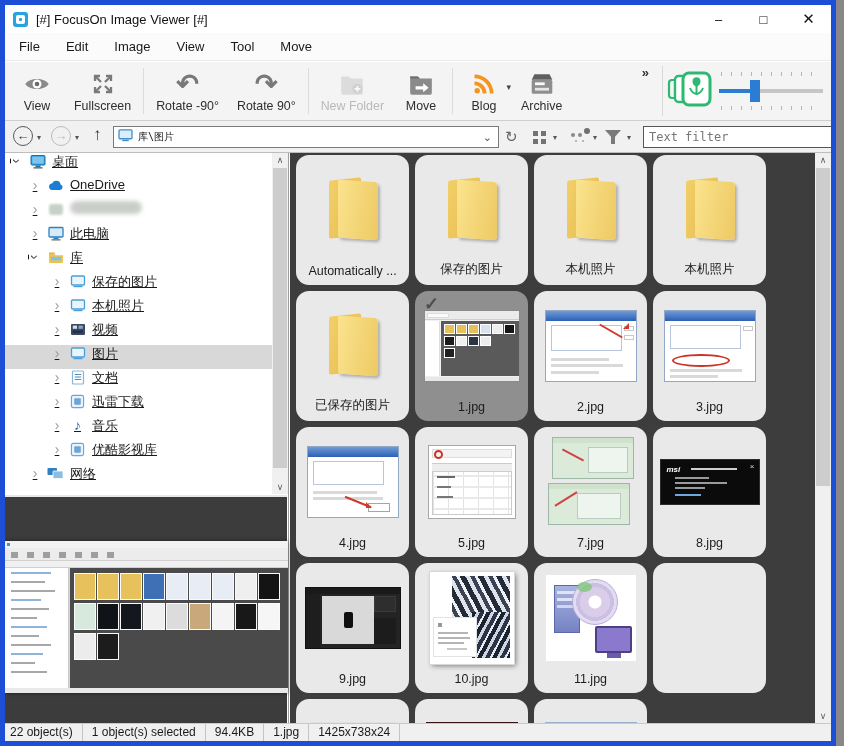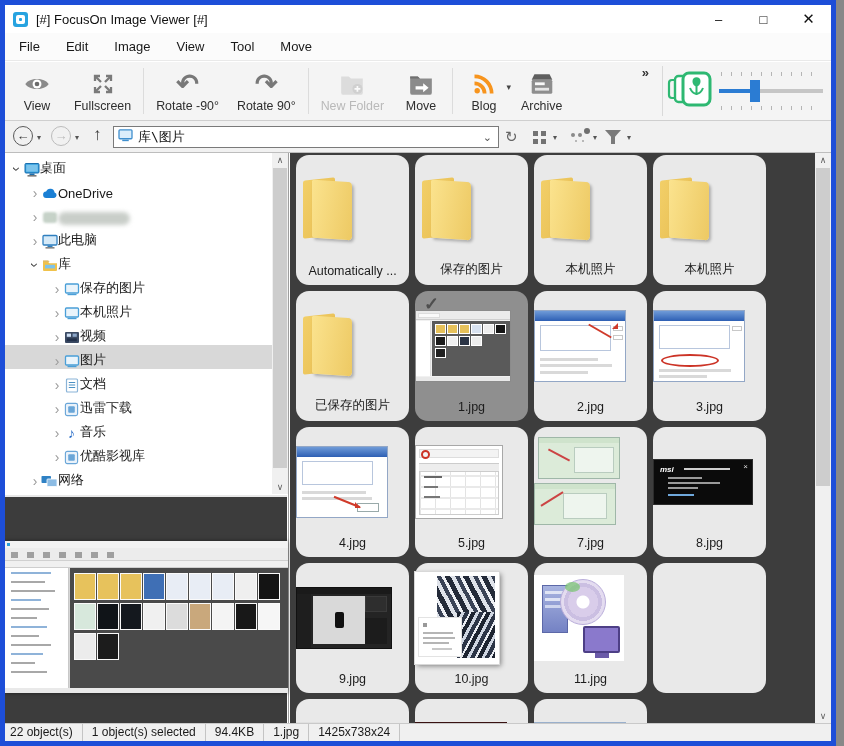--- a/index.html
+++ b/index.html
@@ -42,39 +42,39 @@
   .slider .fill  { position:absolute; left:0; top:20px; height:4px; background:#2b7cd3; }
   .slider .thumb { position:absolute; top:11px; width:10px; height:22px; background:#2b7cd3; }
 
   
   .addressbar { position:absolute; top:116px; left:0; right:0; height:32px; background:#f1f1f1; border-bottom:1px solid #bdbdbd; }
   .nav-circle { position:absolute; top:5px; width:20px; height:20px; border:1.6px solid #5a5a5a; border-radius:50%; color:#3a3a3a; font-size:13px; line-height:17px; text-align:center; }
   .nav-circle.disabled { border-color:#bcbcbc; color:#bcbcbc; }
   .mini-caret { position:absolute; top:12px; font-size:8px; color:#555; }
   .up-arrow { position:absolute; left:88px; top:4px; font-size:17px; color:#3a3a3a; font-weight:bold; }
   .addr-box { position:absolute; left:108px; top:5px; width:386px; height:22px; background:#fff; border:1px solid #7a7a7a; display:flex; align-items:center; padding:0 4px; }
-  .addr-path { font-family:"DejaVu Sans Mono", monospace; font-size:13px; color:#111; margin-left:5px; flex:1; }
+  .addr-path { font-family:"DejaVu Sans Mono", monospace; font-size:10px; color:#111; margin-left:5px; flex:1; }
   .addr-chev { font-size:11px; color:#555; margin-right:2px; }
   .refresh { position:absolute; left:500px; top:7px; font-size:15px; color:#666; }
   .grid-ico { position:absolute; left:528px; top:10px; width:5px; height:5px; background:#737373;
       box-shadow:8px 0 0 #737373, 0 8px 0 #737373, 8px 8px 0 #737373; }
   .dots-ico { position:absolute; left:566px; top:12px; width:4px; height:4px; border-radius:50%; background:#8a8a8a;
       box-shadow:7px 0 0 #8a8a8a, 14px -4px 0 1px #6f6f6f, 3px 6px 0 -1px #a5a5a5, 10px 6px 0 -1px #a5a5a5; }
   .funnel { position:absolute; left:600px; top:9px; width:0; height:0; border-left:8px solid transparent; border-right:8px solid transparent; border-top:9px solid #7a7a7a; }
   .funnel::after { content:""; position:absolute; left:-2px; top:-3px; width:4px; height:8px; background:#7a7a7a; }
   .filter-input { position:absolute; left:638px; top:5px; width:198px; height:22px; border:1px solid #555; background:#fff; font-family:"DejaVu Sans Mono", monospace; font-size:12px; padding:0 5px; color:#333; }
   .filter-input::placeholder { color:#777; }
 
   
   .main { position:absolute; top:148px; left:0; right:0; bottom:18px; }
   .left-panel { position:absolute; left:0; top:0; width:284px; bottom:0; background:#fff; border-right:1px solid #9f9f9f; }
 
   
   .tree { position:absolute; left:0; top:0; right:16px; height:341px; overflow:hidden; background:#fff; }
-  .tree-row { height:24px; display:flex; align-items:flex-end; gap:0; font-size:13px; color:#1a1a1a; white-space:nowrap; }
+  .tree-row { height:24px; display:flex; align-items:flex-start; gap:6px; font-size:13px; color:#1a1a1a; white-space:nowrap;text-decoration:underline; }
   .tree-row.selected { background:#d8d8d8; }
   .tw-exp { width:12px; font-size:14px; color:#9a9a9a; text-align:center; flex:none; }
   .tw-exp.open { display:inline-block; transform:rotate(90deg); color:#3c3c3c; }
   .tw-ico { width:17px; height:16px; flex:none; display:flex; align-items:center; justify-content:center; }
   .tw-label.redacted { width:72px; height:13px; background:#c9cec9; border-radius:7px; filter:blur(2px); }
   .tree-sb { position:absolute; right:0; top:0; width:16px; height:341px; background:#f0f0f0; }
   .sb-arrow { position:absolute; left:0; width:16px; height:14px; font-size:9px; color:#606060; text-align:center; line-height:14px; }
   .tree-sb .thumb { position:absolute; left:1px; width:14px; top:15px; height:300px; background:#cdcdcd; }
 
   
@@ -87,21 +87,21 @@
   .mw-tree { position:absolute; top:27px; left:0; width:64px; bottom:5px; background:#fff; border-right:1px solid #c8c8c8; overflow:hidden; }
   .mw-content { position:absolute; top:27px; left:65px; right:0; bottom:5px; background:#4a4a4a; overflow:hidden; }
   .mw-status { position:absolute; bottom:0; left:0; right:0; height:5px; background:#e9e9e9; }
 
   
   .content { position:absolute; left:285px; top:0; right:0; bottom:0; background:#3d3d3d; overflow:hidden; }
   .grid { position:absolute; left:6px; top:2px; width:470px; display:grid; grid-template-columns:repeat(4,113px); grid-auto-rows:130px; gap:6px; }
   .tile { position:relative; background:#e9e9e9; border-radius:13px; }
   .tile.sel { background:#8f8f8f; }
   .tile .check { position:absolute; left:9px; top:2px; font-size:18px; font-weight:bold; color:#4e4e4e; }
-  .tile .th { position:absolute; left:0; right:0; top:6px; bottom:26px; display:flex; align-items:center; justify-content:flex-start; }
+  .tile .th { position:absolute; left:0; right:0; top:6px; bottom:26px; display:flex; align-items:center; justify-content:center; }
   .tile .tlabel { position:absolute; left:0; right:0; bottom:7px; text-align:center; font-size:12.5px; color:#1c1c1c; white-space:nowrap; overflow:hidden; }
 
   .folder { position:relative; width:62px; height:64px; }
   .folder::before { content:""; position:absolute; left:7px; top:1px; width:32px; height:58px; background:linear-gradient(110deg,#f2cf68,#e7bc50); transform:skewY(-6deg); border-radius:2px; }
   .folder::after { content:""; position:absolute; left:16px; top:3px; width:40px; height:58px; background:linear-gradient(100deg,#fbe38e,#edc963); border-radius:2px 4px 4px 2px; transform:skewY(4deg); box-shadow:2px 2px 3px rgba(0,0,0,.25); }
 
   .content-sb { position:absolute; right:0; top:0; width:16px; bottom:0; background:#f0f0f0; }
   .content-sb .thumb { position:absolute; left:1px; width:14px; top:15px; height:318px; background:#cdcdcd; }
 
   
@@ -251,20 +251,21 @@
       <span class="addr-path">库\图片</span>
       <span class="addr-chev">⌄</span>
     </div>
     <span class="refresh">↻</span>
     <span class="grid-ico"></span>
     <span class="mini-caret" style="left:548px">▾</span>
     <span class="dots-ico"></span>
     <span class="mini-caret" style="left:588px">▾</span>
     <span class="funnel"></span>
     <span class="mini-caret" style="left:622px">▾</span>
+    <input class="filter-input" placeholder="Text filter" style="">
   </div>
 
   <div class="main">
     <div class="left-panel">
       <div class="tree" id="tree">
           <div class="tree-row" style="padding-left: 6px;">
             <span class="tw-exp open">›</span>
             <span class="tw-ico">
               <svg width="16" height="15" viewBox="0 0 16 15">
                 <rect x="1" y="1.5" width="14" height="9.5" rx="1" fill="#2e9ede" stroke="#1b6fae" stroke-width="1"></rect>

